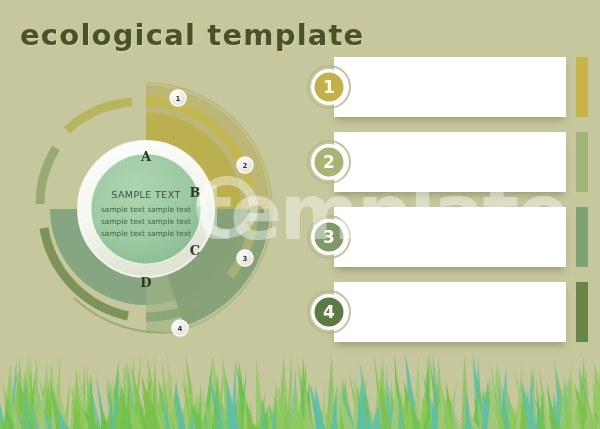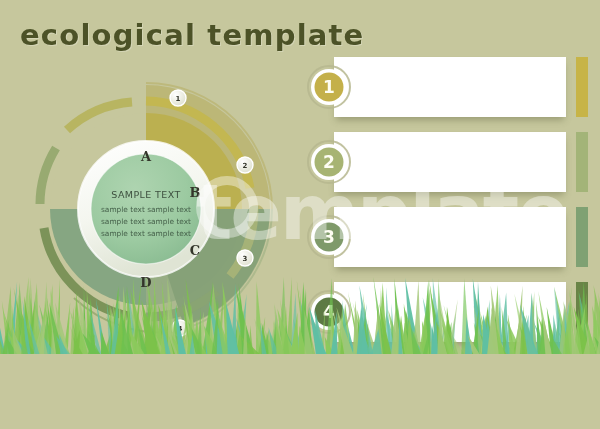--- a/index.html
+++ b/index.html
@@ -9,21 +9,21 @@
   body {
     width: 600px;
     height: 429px;
     overflow: hidden;
     font-family: "DejaVu Sans", sans-serif;
     background: #c6c79d;
   }
   #stage {
     position: relative;
     width: 600px;
-    height: 354px;
+    height: 429px;
     background: #c6c79d;
     overflow: hidden;
   }
 
   
   #title {
     position: absolute;
     left: 20px;
     top: 18px;
     font-family: "DejaVu Sans", sans-serif;

